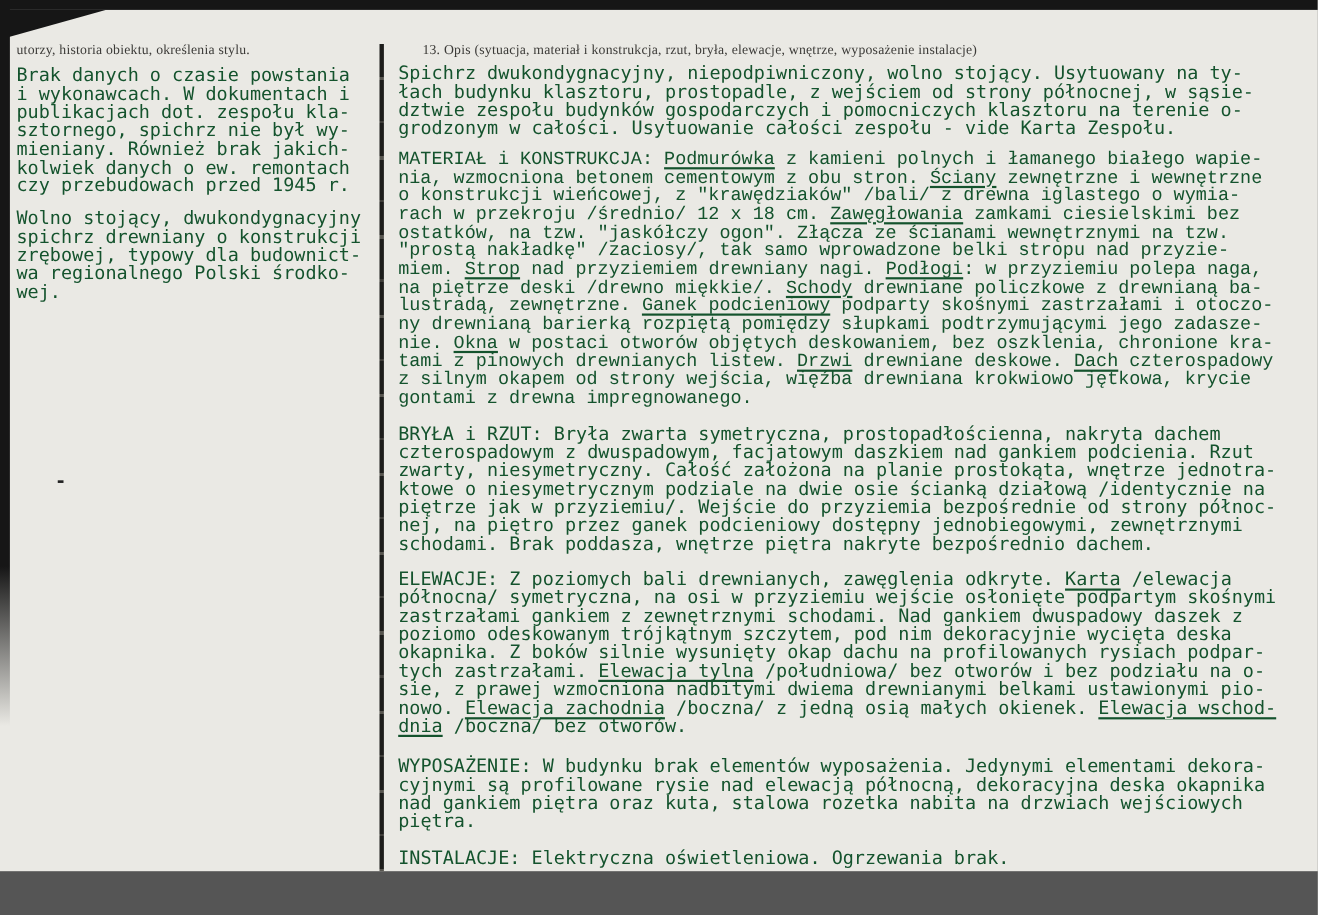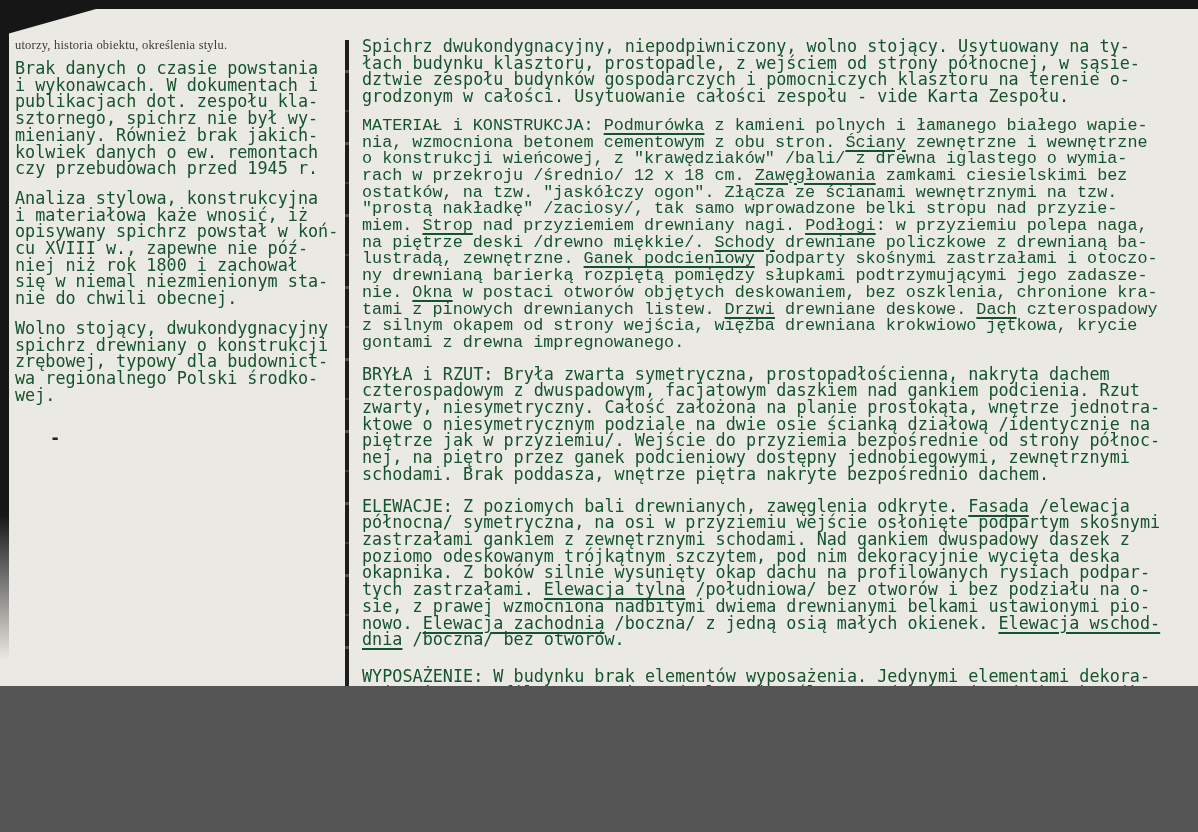--- a/index.html
+++ b/index.html
@@ -1,19 +1,19 @@
 <!DOCTYPE html>
 <html lang="pl"><head>
 <meta charset="utf-8">
 <style>
   html,body{margin:0;padding:0;}
   body{background:#555;font-family:"Liberation Sans", sans-serif;}
   .scan{
     position:relative;
-    width:1198px;height:686px;
+    width:1198px;height:792px;
     background:#eae9e4;
     overflow:hidden;
   }
   
   .top-edge{position:absolute;top:0;left:0;width:1198px;height:9px;background:#161616;}
   .top-left-wedge{position:absolute;top:9px;left:0;width:0;height:0;
     border-top:27px solid #161616;border-right:96px solid transparent;}
   .left-edge{position:absolute;top:0;left:0;width:9px;height:660px;
     background:linear-gradient(to bottom,#161616 0%,#161616 78%,rgba(22,22,22,0) 100%);}
   
@@ -58,37 +58,31 @@
 
   <div class="left-col">
     <div class="form-caption">utorzy, historia obiektu, określenia stylu.</div>
     <p class="tw para">Brak danych o czasie powstania
 i wykonawcach. W dokumentach i
 publikacjach dot. zespołu kla-
 sztornego, spichrz nie był wy-
 mieniany. Również brak jakich-
 kolwiek danych o ew. remontach
 czy przebudowach przed 1945 r.</p>
-    <p class="tw para">Analiza stylowa, konstrukcyjna
-i materiałowa każe wnosić, iż
-opisywany spichrz powstał w koń-
-cu XVIII w., zapewne nie póź-
-niej niż rok 1800 i zachował
-się w niemal niezmienionym sta-
-nie do chwili obecnej.</p>
     <p class="tw para">Wolno stojący, dwukondygnacyjny
 spichrz drewniany o konstrukcji
 zrębowej, typowy dla budownict-
 wa regionalnego Polski środko-
 wej.</p>
   </div>
 
   <div class="stray-mark">-</div>
 
   <div class="right-col">
+    <div class="form-caption">13.  Opis (sytuacja, materiał i konstrukcja, rzut, bryła, elewacje, wnętrze, wyposażenie instalacje)</div>
     <div class="tw section s1"><span>Spichrz dwukondygnacyjny, niepodpiwniczony, wolno stojący. Usytuowany na ty-
 łach budynku klasztoru, prostopadle, z wejściem od strony północnej, w sąsie-
 dztwie zespołu budynków gospodarczych i pomocniczych klasztoru na terenie o-
 grodzonym w całości. Usytuowanie całości zespołu - vide Karta Zespołu.</span></div>
     <div class="tw section s2"><span>MATERIAŁ i KONSTRUKCJA: </span><span class="u">Podmurówka</span><span> z kamieni polnych i łamanego białego wapie-
 nia, wzmocniona betonem cementowym z obu stron. </span><span class="u">Ściany</span><span> zewnętrzne i wewnętrzne
 o konstrukcji wieńcowej, z "krawędziaków" /bali/ z drewna iglastego o wymia-
 rach w przekroju /średnio/ 12 x 18 cm. </span><span class="u">Zawęgłowania</span><span> zamkami ciesielskimi bez
 ostatków, na tzw. "jaskółczy ogon". Złącza ze ścianami wewnętrznymi na tzw.
 "prostą nakładkę" /zaciosy/, tak samo wprowadzone belki stropu nad przyzie-
@@ -100,21 +94,21 @@
 tami z pinowych drewnianych listew. </span><span class="u">Drzwi</span><span> drewniane deskowe. </span><span class="u">Dach</span><span> czterospadowy
 z silnym okapem od strony wejścia, więźba drewniana krokwiowo jętkowa, krycie
 gontami z drewna impregnowanego.</span></div>
     <div class="tw section s3"><span>BRYŁA i RZUT: Bryła zwarta symetryczna, prostopadłościenna, nakryta dachem
 czterospadowym z dwuspadowym, facjatowym daszkiem nad gankiem podcienia. Rzut
 zwarty, niesymetryczny. Całość założona na planie prostokąta, wnętrze jednotra-
 ktowe o niesymetrycznym podziale na dwie osie ścianką działową /identycznie na
 piętrze jak w przyziemiu/. Wejście do przyziemia bezpośrednie od strony północ-
 nej, na piętro przez ganek podcieniowy dostępny jednobiegowymi, zewnętrznymi
 schodami. Brak poddasza, wnętrze piętra nakryte bezpośrednio dachem.</span></div>
-    <div class="tw section s4"><span>ELEWACJE: Z poziomych bali drewnianych, zawęglenia odkryte. </span><span class="u">Fasada</span><span> /elewacja
+    <div class="tw section s4"><span>ELEWACJE: Z poziomych bali drewnianych, zawęglenia odkryte. </span><span class="u">Karta</span><span> /elewacja
 północna/ symetryczna, na osi w przyziemiu wejście osłonięte podpartym skośnymi
 zastrzałami gankiem z zewnętrznymi schodami. Nad gankiem dwuspadowy daszek z
 poziomo odeskowanym trójkątnym szczytem, pod nim dekoracyjnie wycięta deska
 okapnika. Z boków silnie wysunięty okap dachu na profilowanych rysiach podpar-
 tych zastrzałami. </span><span class="u">Elewacja tylna</span><span> /południowa/ bez otworów i bez podziału na o-
 sie, z prawej wzmocniona nadbitymi dwiema drewnianymi belkami ustawionymi pio-
 nowo. </span><span class="u">Elewacja zachodnia</span><span> /boczna/ z jedną osią małych okienek. </span><span class="u">Elewacja wschod-</span><span>
 </span><span class="u">dnia</span><span> /boczna/ bez otworów.</span></div>
     <div class="tw section s5"><span>WYPOSAŻENIE: W budynku brak elementów wyposażenia. Jedynymi elementami dekora-
 cyjnymi są profilowane rysie nad elewacją północną, dekoracyjna deska okapnika

